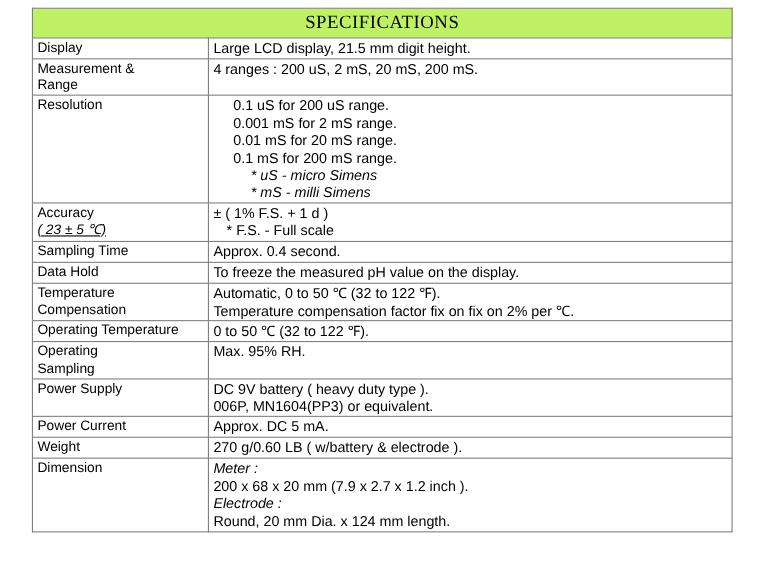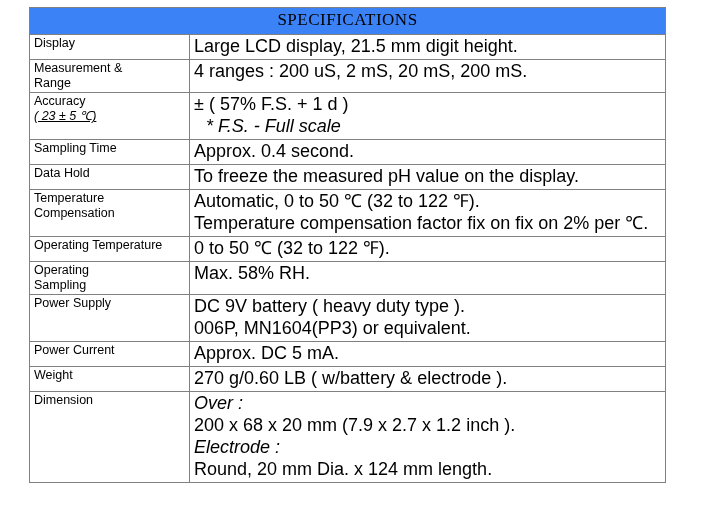--- a/index.html
+++ b/index.html
@@ -30,52 +30,51 @@
   }
   table.spec td, table.spec th {
     border: 1px solid #808080;
     vertical-align: top;
     padding: 1px 16px 1px 4px;
     line-height: 1.22;
     font-weight: normal;
     text-align: left;
   }
   .title-cell {
-    background: #3b82f6;
+    background: #bef264;
     text-align: center !important;
     font-weight: bold;
     font-size: 17px;
     letter-spacing: 0.5px;
     padding: 2px 0 3px 0 !important;
     font-family: "Liberation Serif", serif;
   }
   col.c1 { width: 160px; }
   col.c2 { width: 476px; }
   .label {
     font-size: 12.5px;
   }
   .val {
-    font-size: 18px;
+    font-size: 13px;
   }
   .ital {
     font-style: italic;
   }
   .indent1 {
     padding-left: 18px;
     display: block;
   }
   .indent2 {
     padding-left: 34px;
     display: block;
     font-style: italic;
   }
   .indent-star {
     padding-left: 12px;
     display: block;
-    font-style: italic;
   }
   .line { display: block; }
   .sub-ital {
     font-style: italic;
     display: block;
     text-decoration: underline;
   }
 </style>
 </head>
 <body>
@@ -99,26 +98,37 @@
       <tr>
         <td class="label">
           <span class="line">Measurement &amp;</span>
           <span class="line">Range</span>
         </td>
         <td class="val">
           <span class="line">4 ranges : 200 uS, 2 mS, 20 mS, 200 mS.</span>
         </td>
       </tr>
       <tr>
+        <td class="label">Resolution</td>
+        <td class="val">
+          <span class="indent1">0.1 uS for 200 uS range.</span>
+          <span class="indent1">0.001 mS for 2 mS range.</span>
+          <span class="indent1">0.01 mS for 20 mS range.</span>
+          <span class="indent1">0.1 mS for 200 mS range.</span>
+          <span class="indent2">* uS - micro Simens</span>
+          <span class="indent2">* mS - milli Simens</span>
+        </td>
+      </tr>
+      <tr>
         <td class="label">
           <span class="line">Accuracy</span>
           <span class="sub-ital">( 23 ± 5 ℃)</span>
         </td>
         <td class="val">
-          <span class="line">± ( 57% F.S. + 1 d )</span>
+          <span class="line">± ( 1% F.S. + 1 d )</span>
           <span class="indent-star">* F.S. - Full scale</span>
         </td>
       </tr>
       <tr>
         <td class="label">Sampling Time</td>
         <td class="val">
           <span class="line">Approx. 0.4 second.</span>
         </td>
       </tr>
       <tr>
@@ -142,21 +152,21 @@
         <td class="val">
           <span class="line">0 to 50 ℃ (32 to 122 ℉).</span>
         </td>
       </tr>
       <tr>
         <td class="label">
           <span class="line">Operating</span>
           <span class="line">Sampling</span>
         </td>
         <td class="val">
-          <span class="line">Max. 58% RH.</span>
+          <span class="line">Max. 95% RH.</span>
         </td>
       </tr>
       <tr>
         <td class="label">Power Supply</td>
         <td class="val">
           <span class="line">DC 9V battery ( heavy duty type ).</span>
           <span class="line">006P,  MN1604(PP3) or equivalent.</span>
         </td>
       </tr>
       <tr>
@@ -167,21 +177,21 @@
       </tr>
       <tr>
         <td class="label">Weight</td>
         <td class="val">
           <span class="line">270 g/0.60 LB ( w/battery &amp; electrode ).</span>
         </td>
       </tr>
       <tr>
         <td class="label">Dimension</td>
         <td class="val">
-          <span class="line ital">Over :</span>
+          <span class="line ital">Meter :</span>
           <span class="line">200 x 68 x 20 mm    (7.9 x 2.7 x 1.2 inch ).</span>
           <span class="line ital">Electrode :</span>
           <span class="line">Round, 20 mm Dia. x 124 mm length.</span>
         </td>
       </tr>
     </tbody>
   </table>
 </div>
 
 </body></html>

